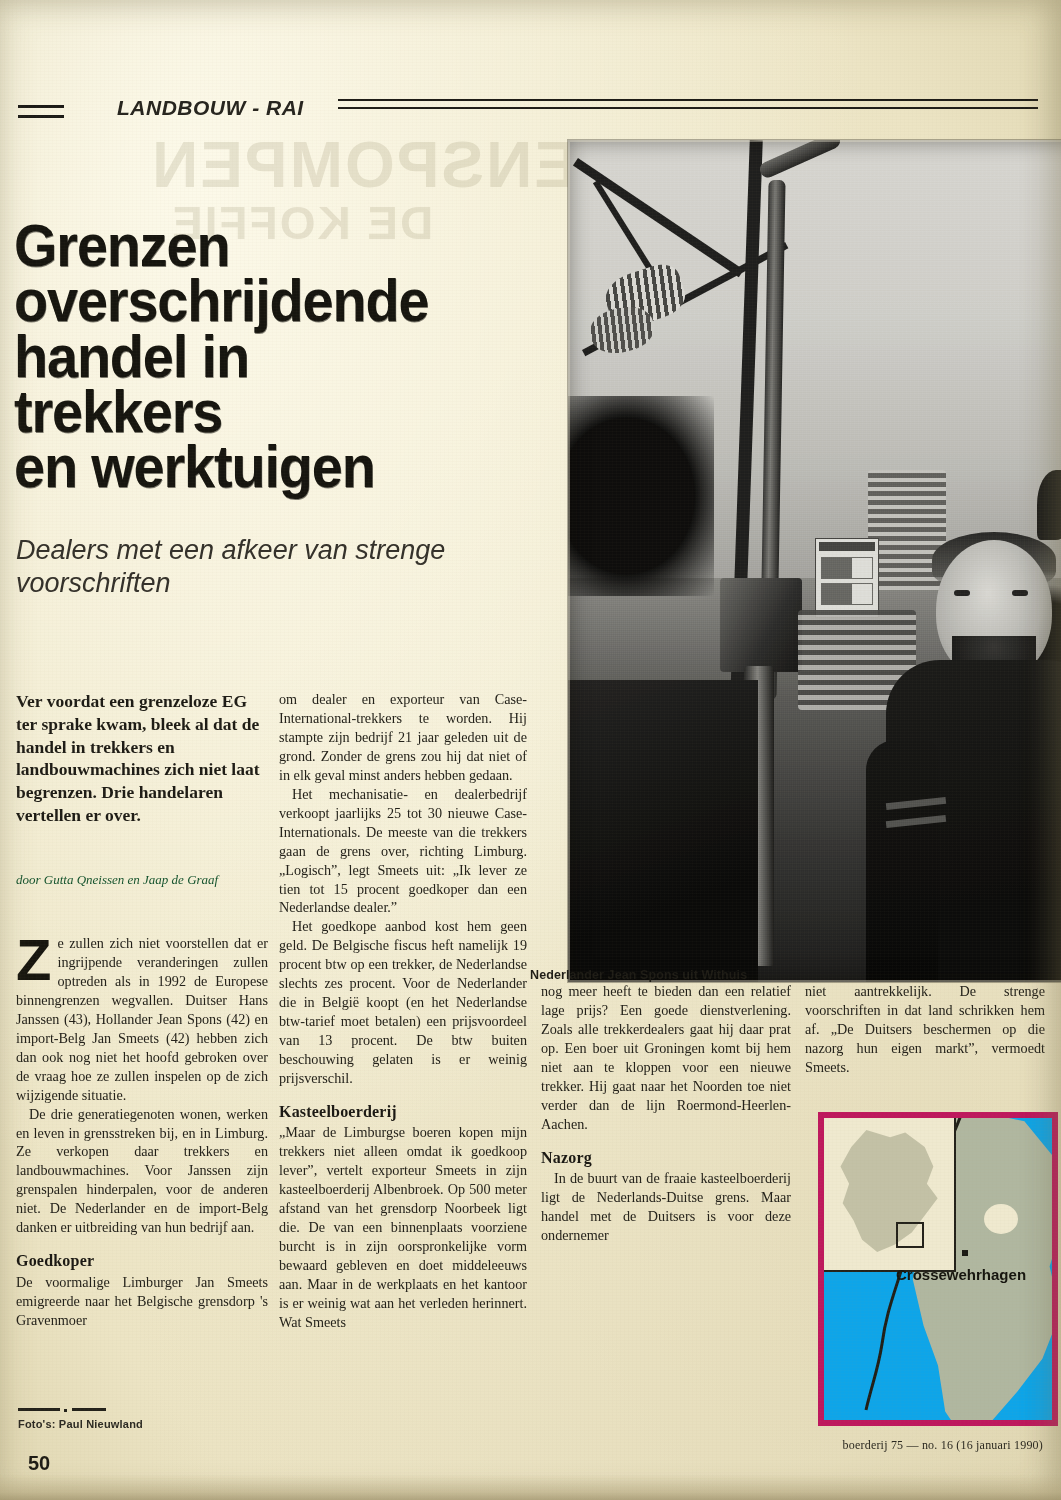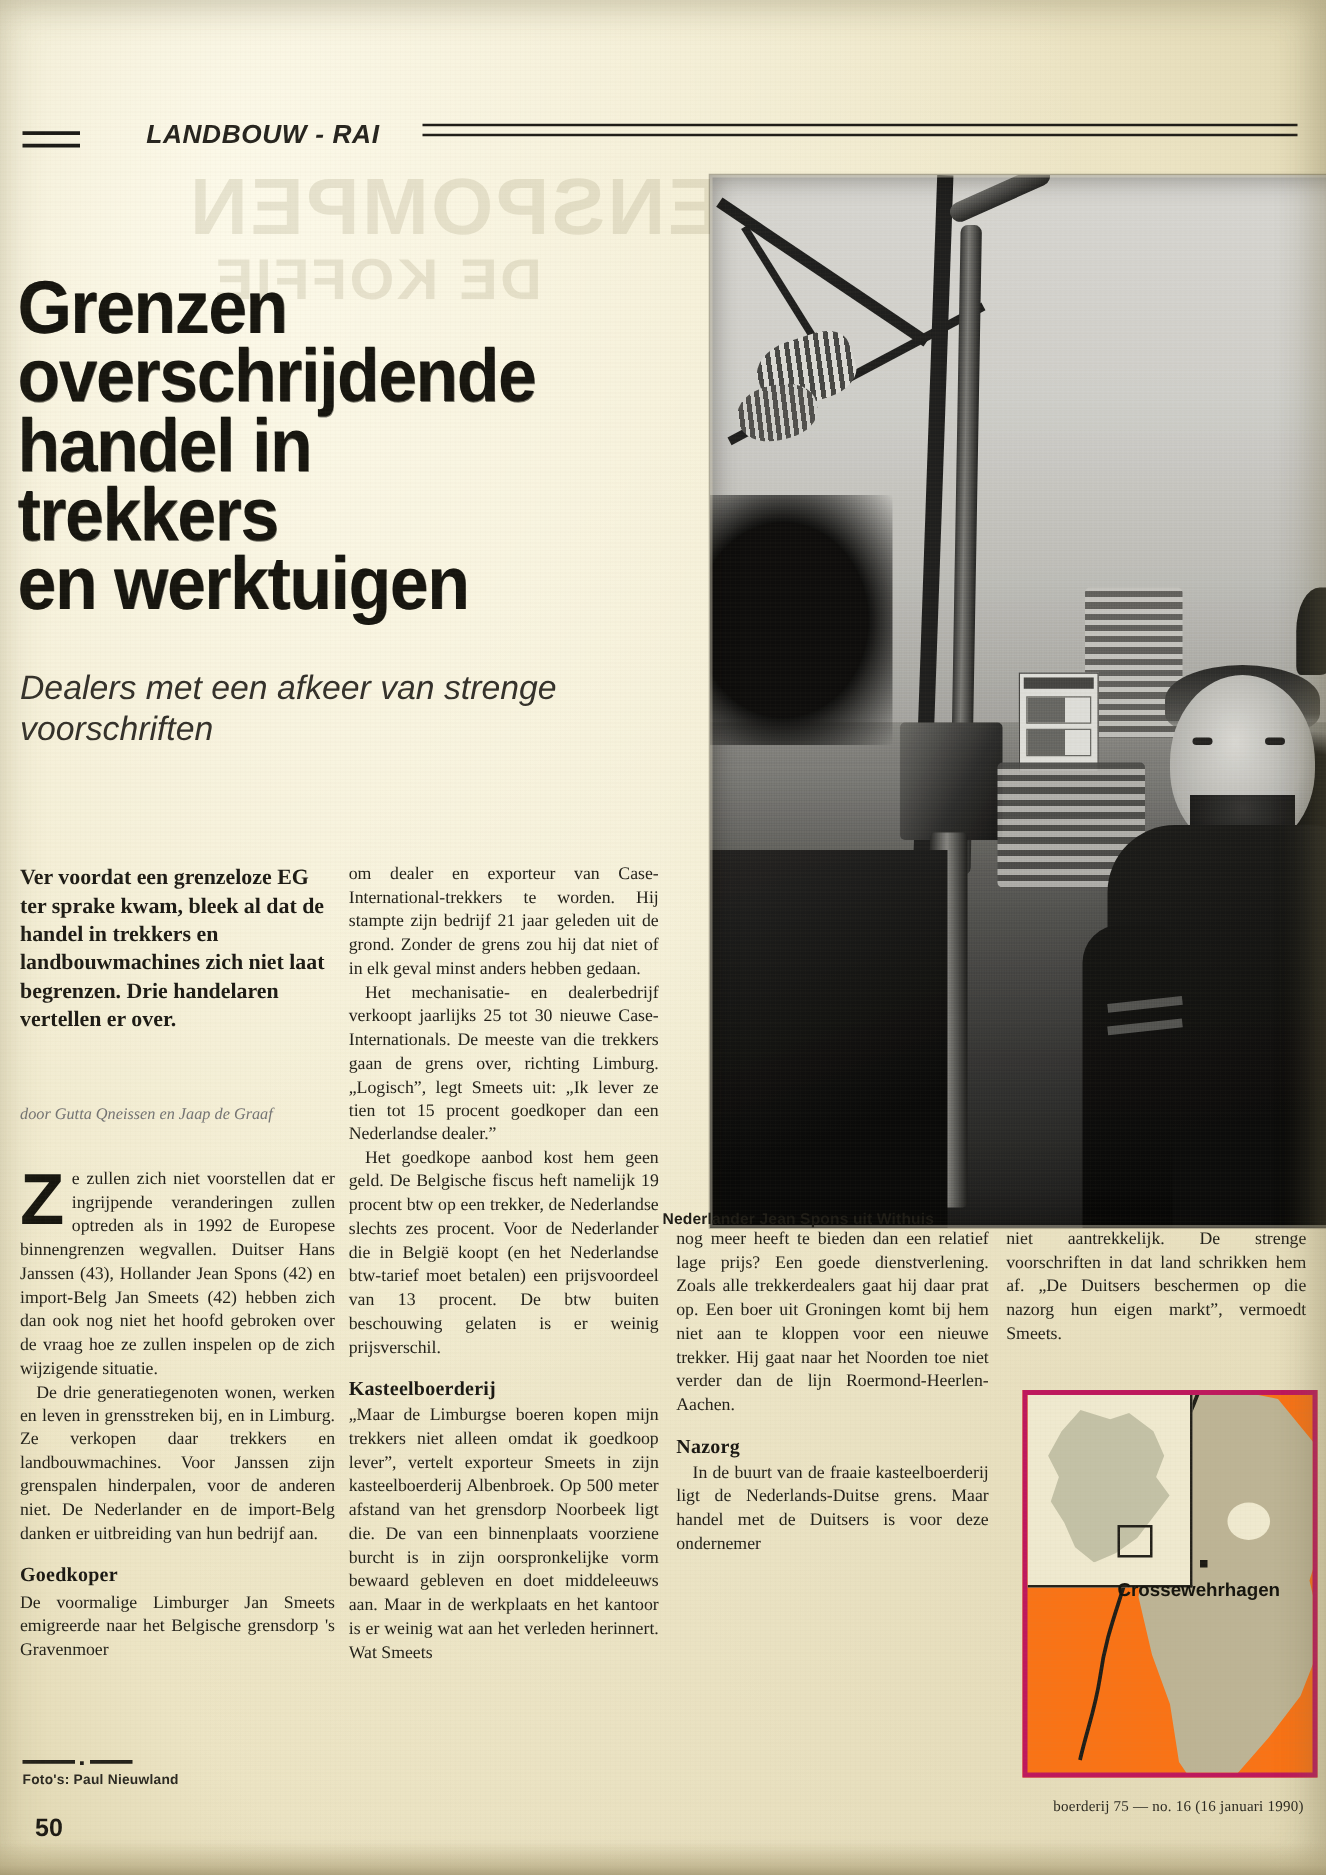--- a/index.html
+++ b/index.html
@@ -109,22 +109,21 @@
     font-size:17.5px;
     line-height:1.30;
     color:#1d1b15;
   }
   .byline{
     position:absolute;left:16px;top:872px;width:250px;
     font-family:"Liberation Serif",serif;
     font-style:italic;
     font-size:13px;
     line-height:1.25;
-    color:#737373;
-    margin-top:11px;
+    color:#14532d;
   }
 
   
   .col{
     position:absolute;
     font-family:"Liberation Serif",serif;
     font-size:14.2px;
     line-height:1.335;
     color:#23211a;
     text-align:justify;
@@ -311,22 +310,22 @@
   }
   .caption{
     position:absolute;left:530px;top:968px;width:420px;
     font-family:"Liberation Sans",sans-serif;
     font-weight:bold;font-size:12.5px;color:#1e1c16;letter-spacing:.1px;
   }
 
   
   .map-box{
     position:absolute;left:818px;top:1112px;width:228px;height:302px;
-    border:4px solid #be185d;
-    background:#f97316;
+    border:6px solid #be185d;
+    background:#0ea5e9;
     overflow:hidden;
   }
   .map-land{
     position:absolute;left:60px;top:-10px;width:180px;height:330px;
     background:#b9b79c;
     clip-path:polygon(42% 0%, 78% 4%, 96% 16%, 100% 34%, 92% 48%, 98% 62%, 88% 76%, 74% 86%, 58% 96%, 44% 100%, 34% 92%, 30% 78%, 22% 66%, 16% 52%, 20% 38%, 14% 26%, 24% 12%, 34% 4%);
     opacity:.95;
   }
   .map-lake{
     position:absolute;left:160px;top:86px;width:34px;height:30px;

